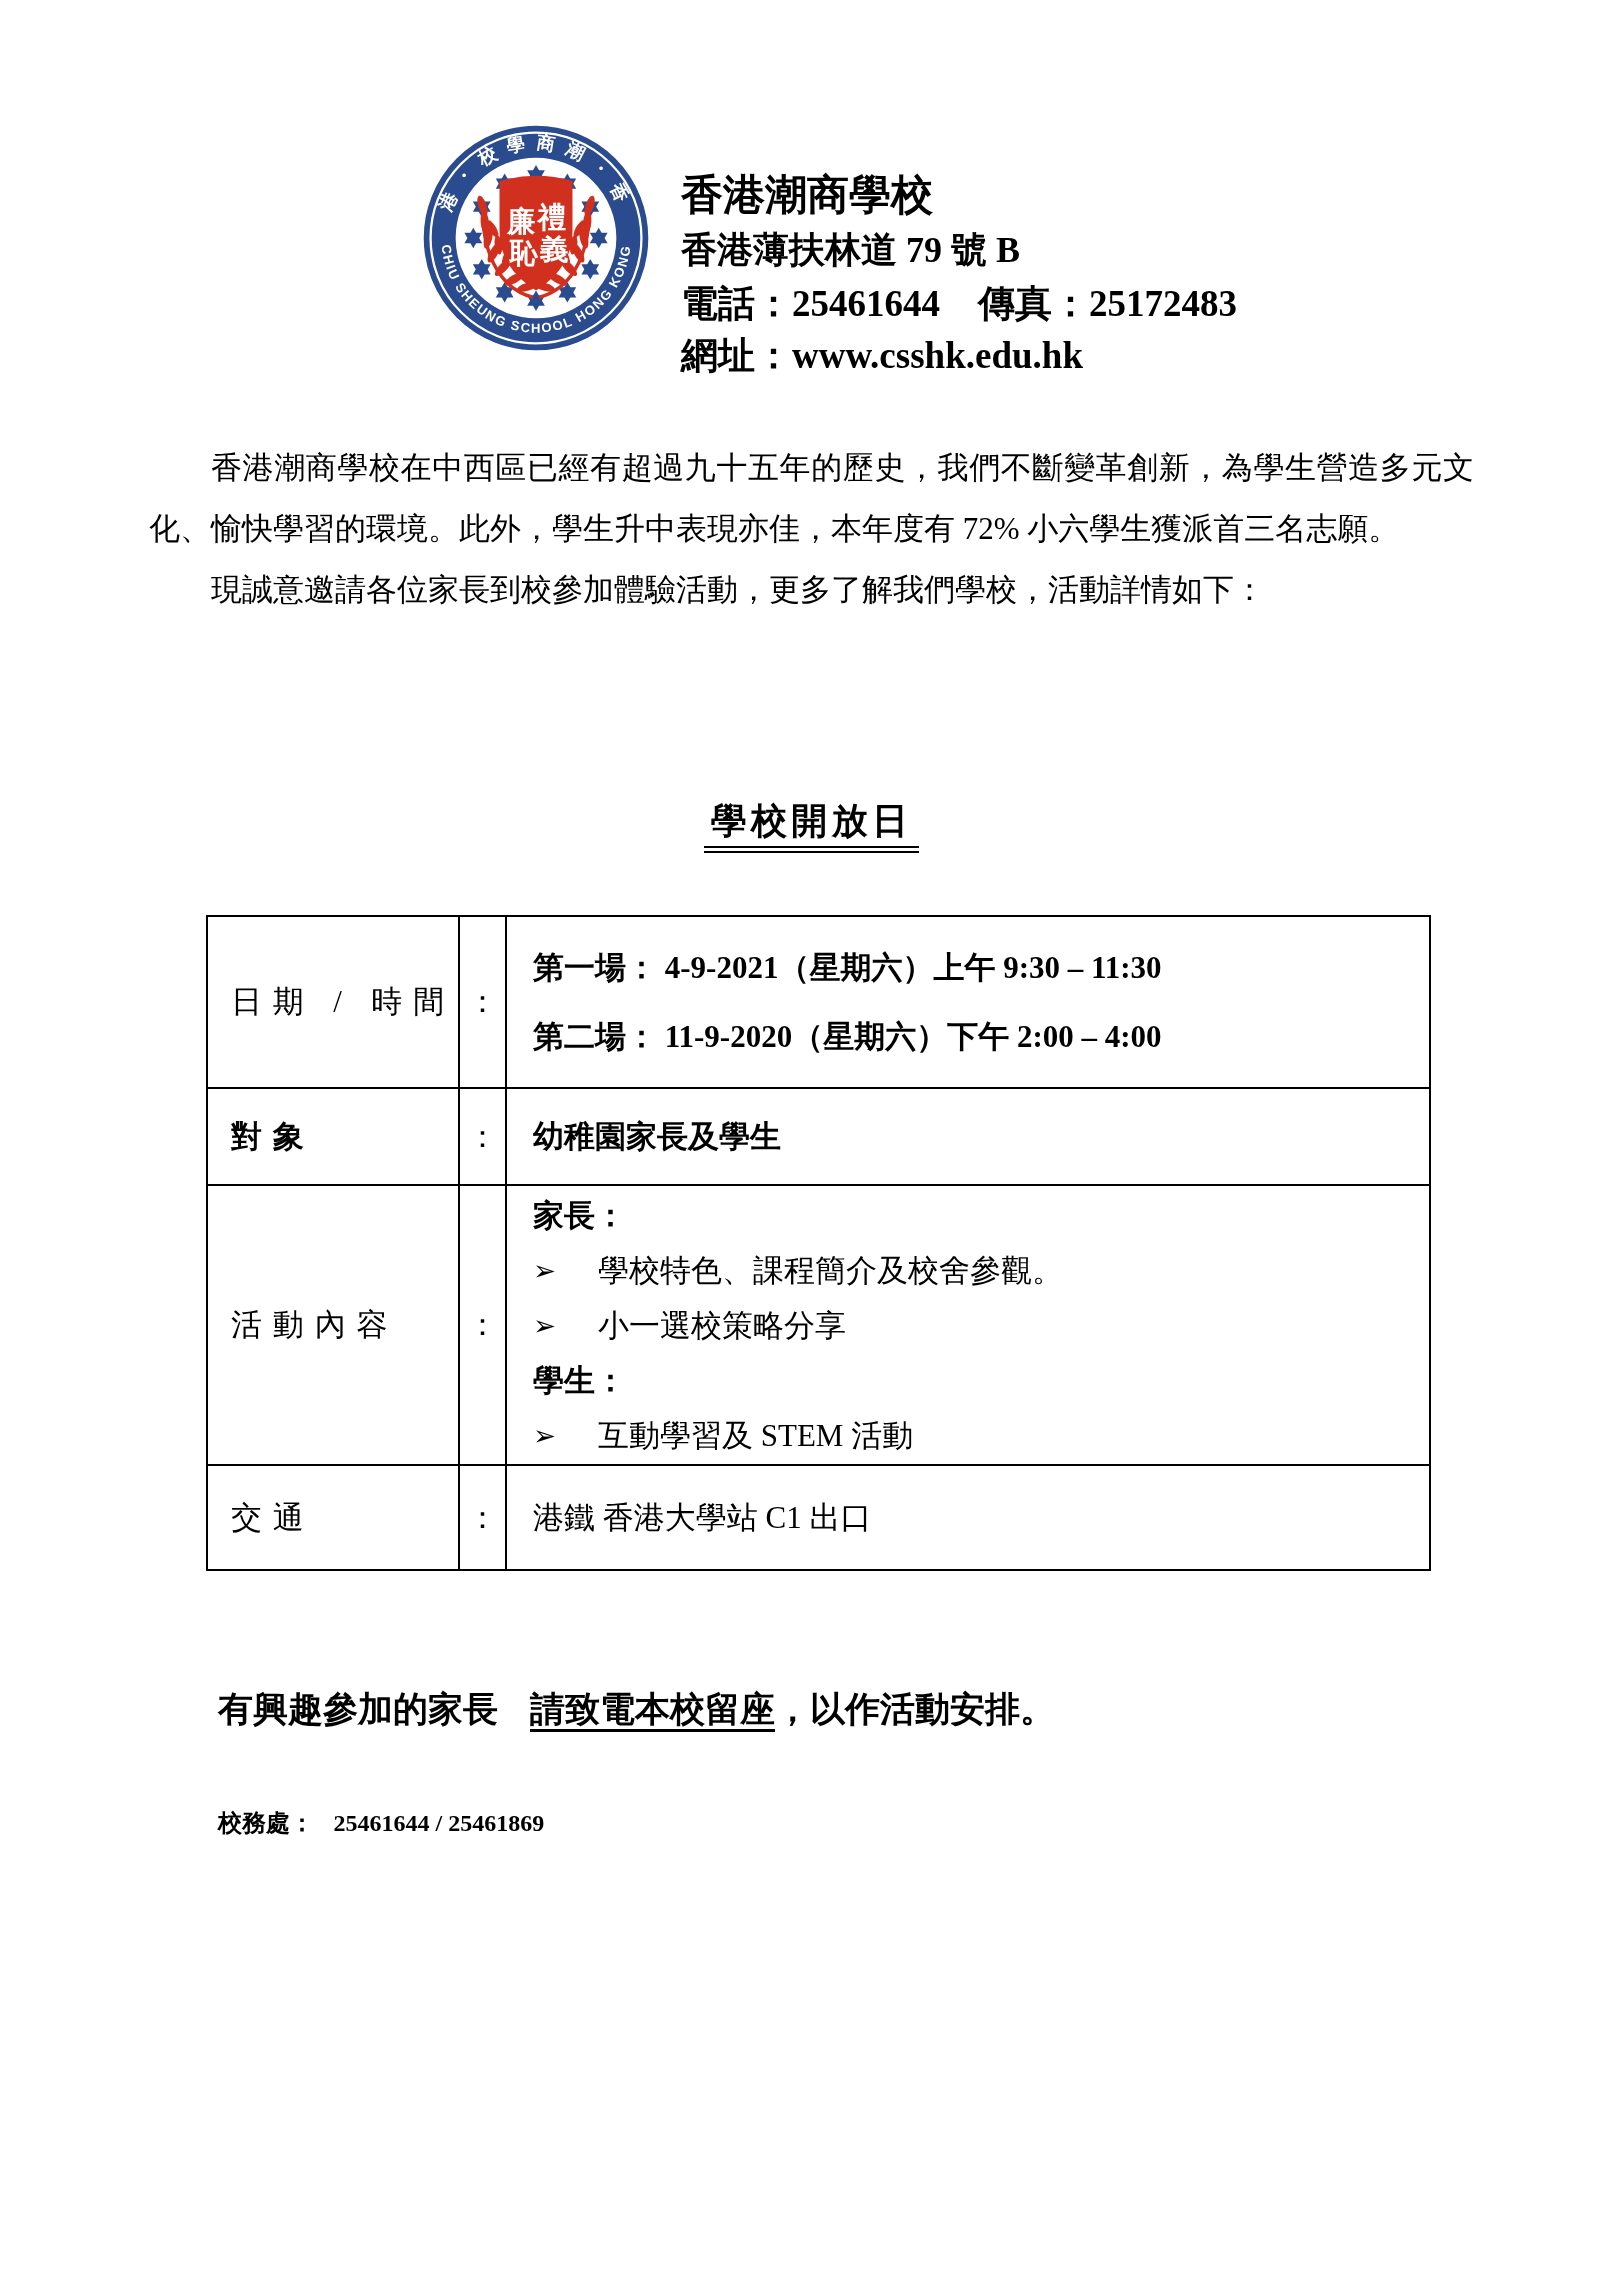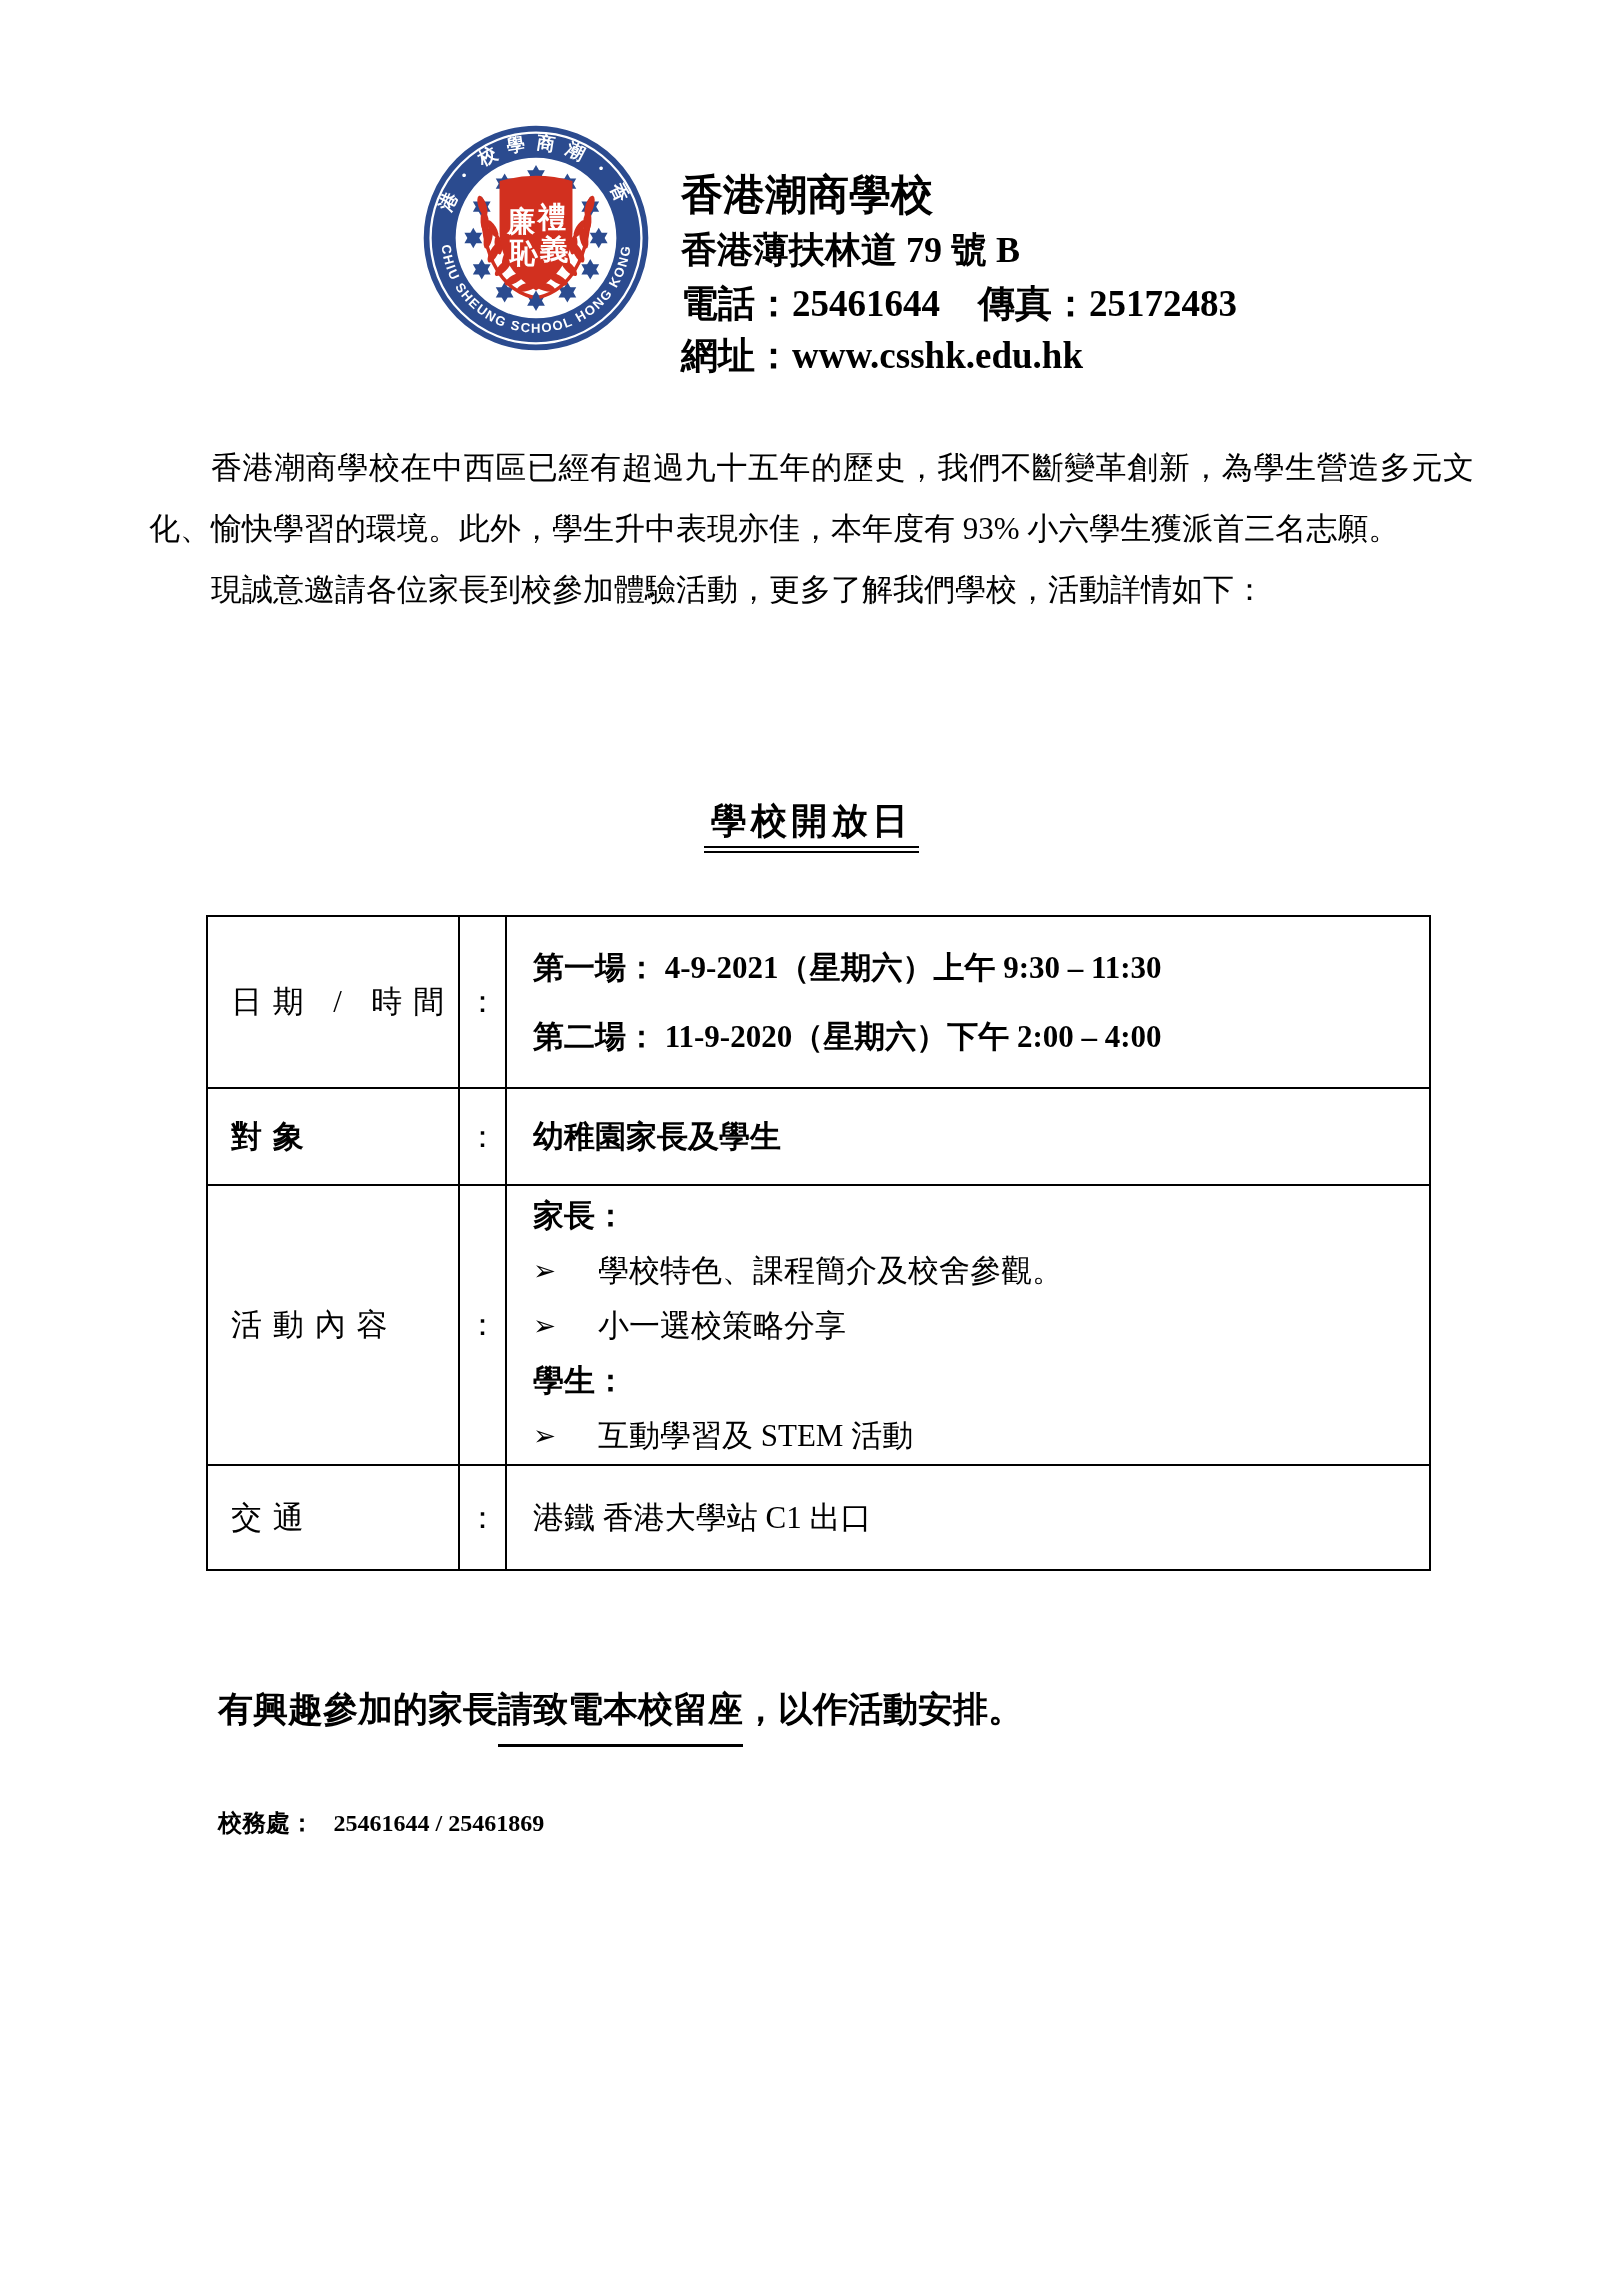--- a/index.html
+++ b/index.html
@@ -44,21 +44,21 @@
   .session-line{font-weight:bold;line-height:69px;white-space:nowrap;}
   .activity-block{line-height:55px;}
   .activity-heading{font-weight:bold;}
   .bullet-line{display:flex;}
   .bullet-arrow{width:65px;flex:0 0 auto;
                 font-family:"DejaVu Sans","Liberation Sans",sans-serif;
                 font-size:27.5px;}
   
   .closing{position:absolute;left:218px;top:1649px;font-size:35px;
            font-weight:bold;line-height:52px;}
-  .closing .u{border-bottom:3.3px solid #000;padding-bottom:15px;}
+  .closing .u{border-bottom:3.3px solid #000;padding-bottom:0;margin-left:32px;}
   .office-line{position:absolute;left:218px;top:1774px;font-size:24px;
                font-weight:bold;line-height:50px;}
   .office-line .num{margin-left:19.6px;}
   
   .ring-font{font-family:"Liberation Serif","DejaVu Serif",serif;}
   .ring-font-en{font-family:"Liberation Sans","DejaVu Sans",sans-serif;}
 </style>
 </head>
 <body>
 
@@ -136,21 +136,21 @@
       <div class="contact-line">
         <span>電話：</span><span>25461644</span><span class="fax-group"><span>傳真：</span><span>25172483</span></span>
       </div>
       <div class="website-line">
         <span>網址：</span><span>www.csshk.edu.hk</span>
       </div>
     </div>
   </header>
 
   <section class="intro">
-    <p>香港潮商學校在中西區已經有超過九十五年的歷史，我們不斷變革創新，為學生營造多元文化、愉快學習的環境。此外，學生升中表現亦佳，本年度有 93% 小六學生獲派首三名志願。</p>
+    <p>香港潮商學校在中西區已經有超過九十五年的歷史，我們不斷變革創新，為學生營造多元文化、愉快學習的環境。此外，學生升中表現亦佳，本年度有 72% 小六學生獲派首三名志願。</p>
     <p>現誠意邀請各位家長到校參加體驗活動，更多了解我們學校，活動詳情如下：</p>
   </section>
 
   <div class="title-wrap">
     <span class="title-text">學校開放日</span>
   </div>
 
   <table class="open-day-table">
     <colgroup>
         <col style="width:252px">

